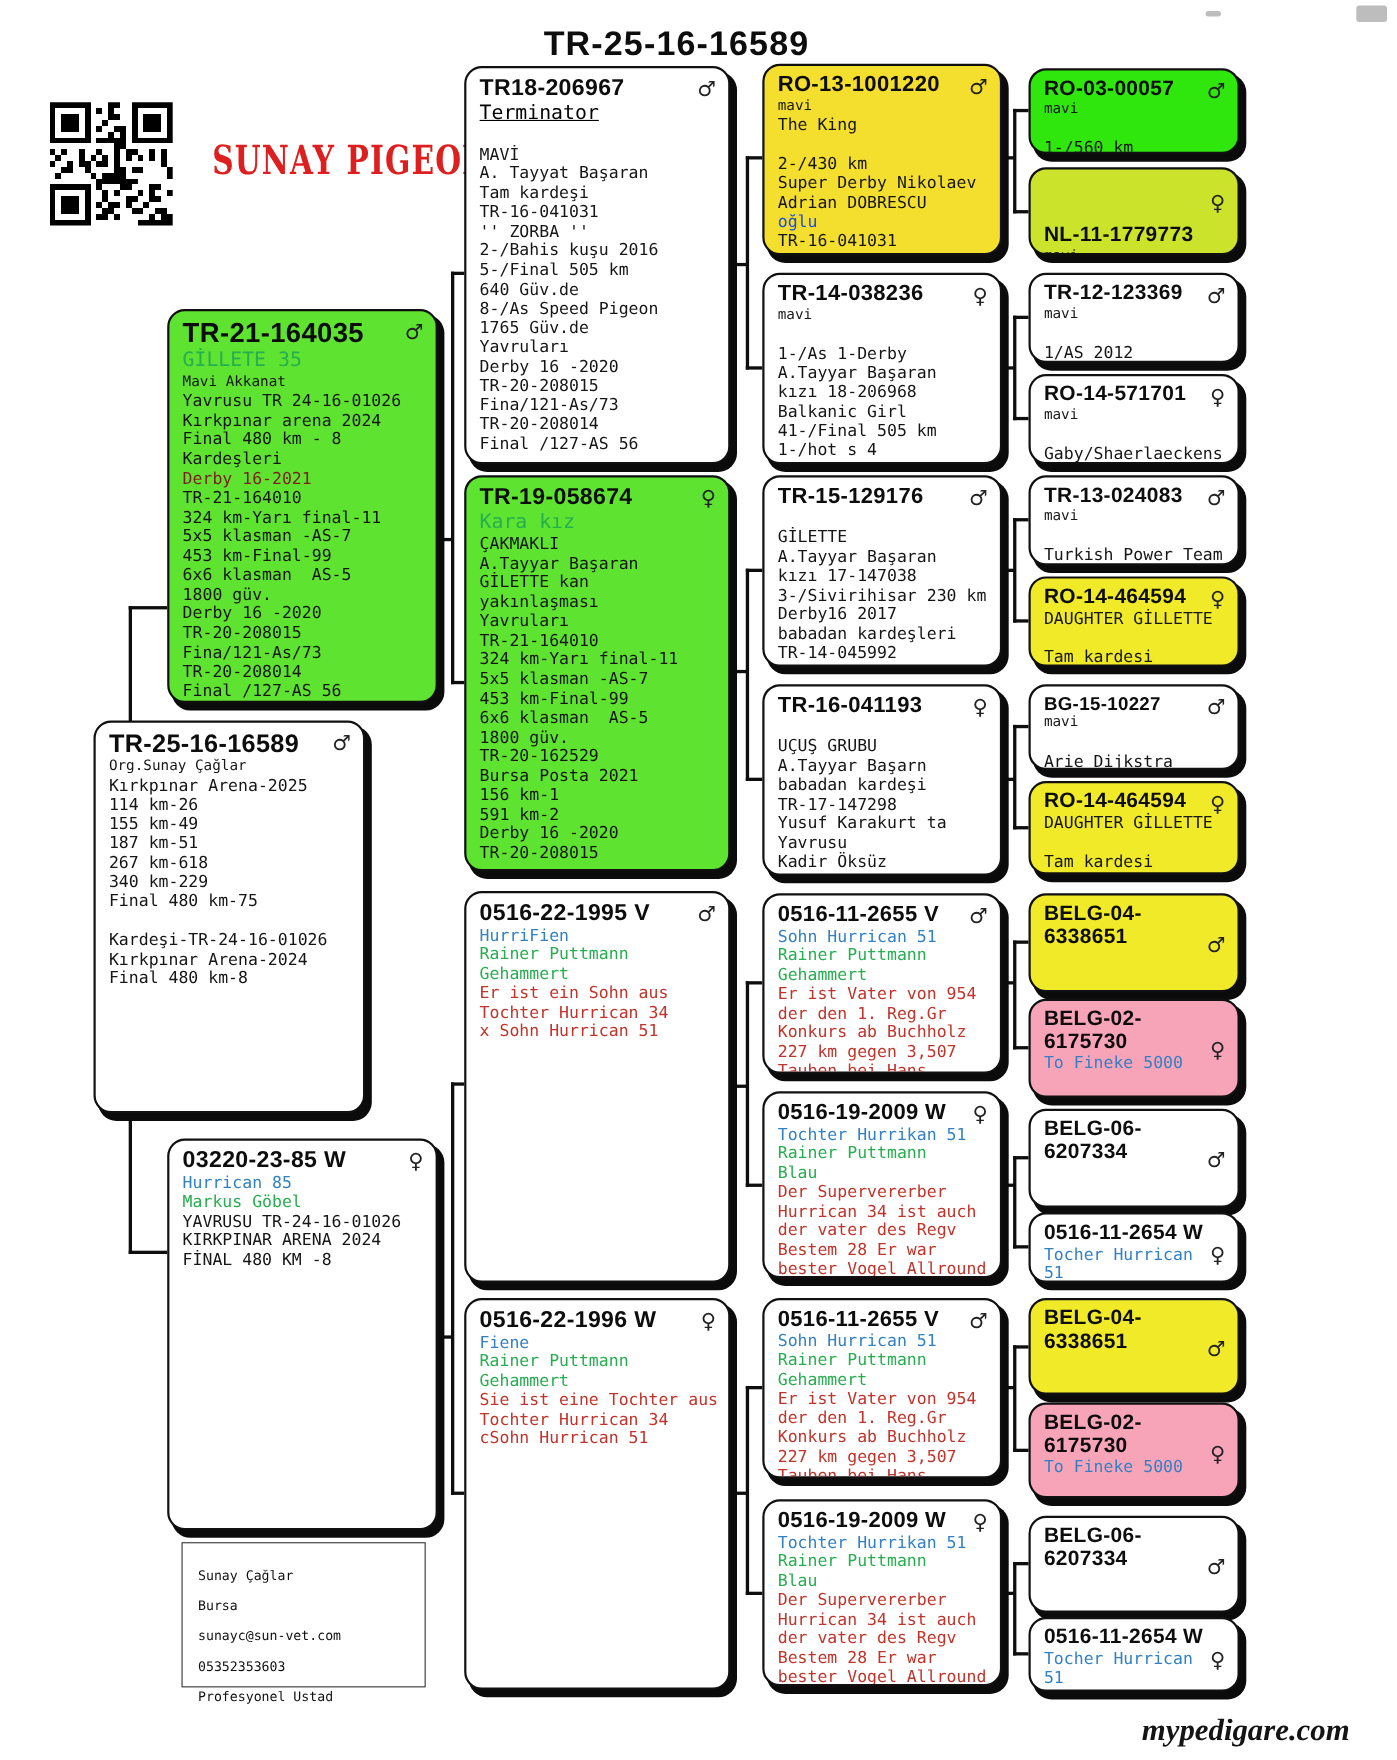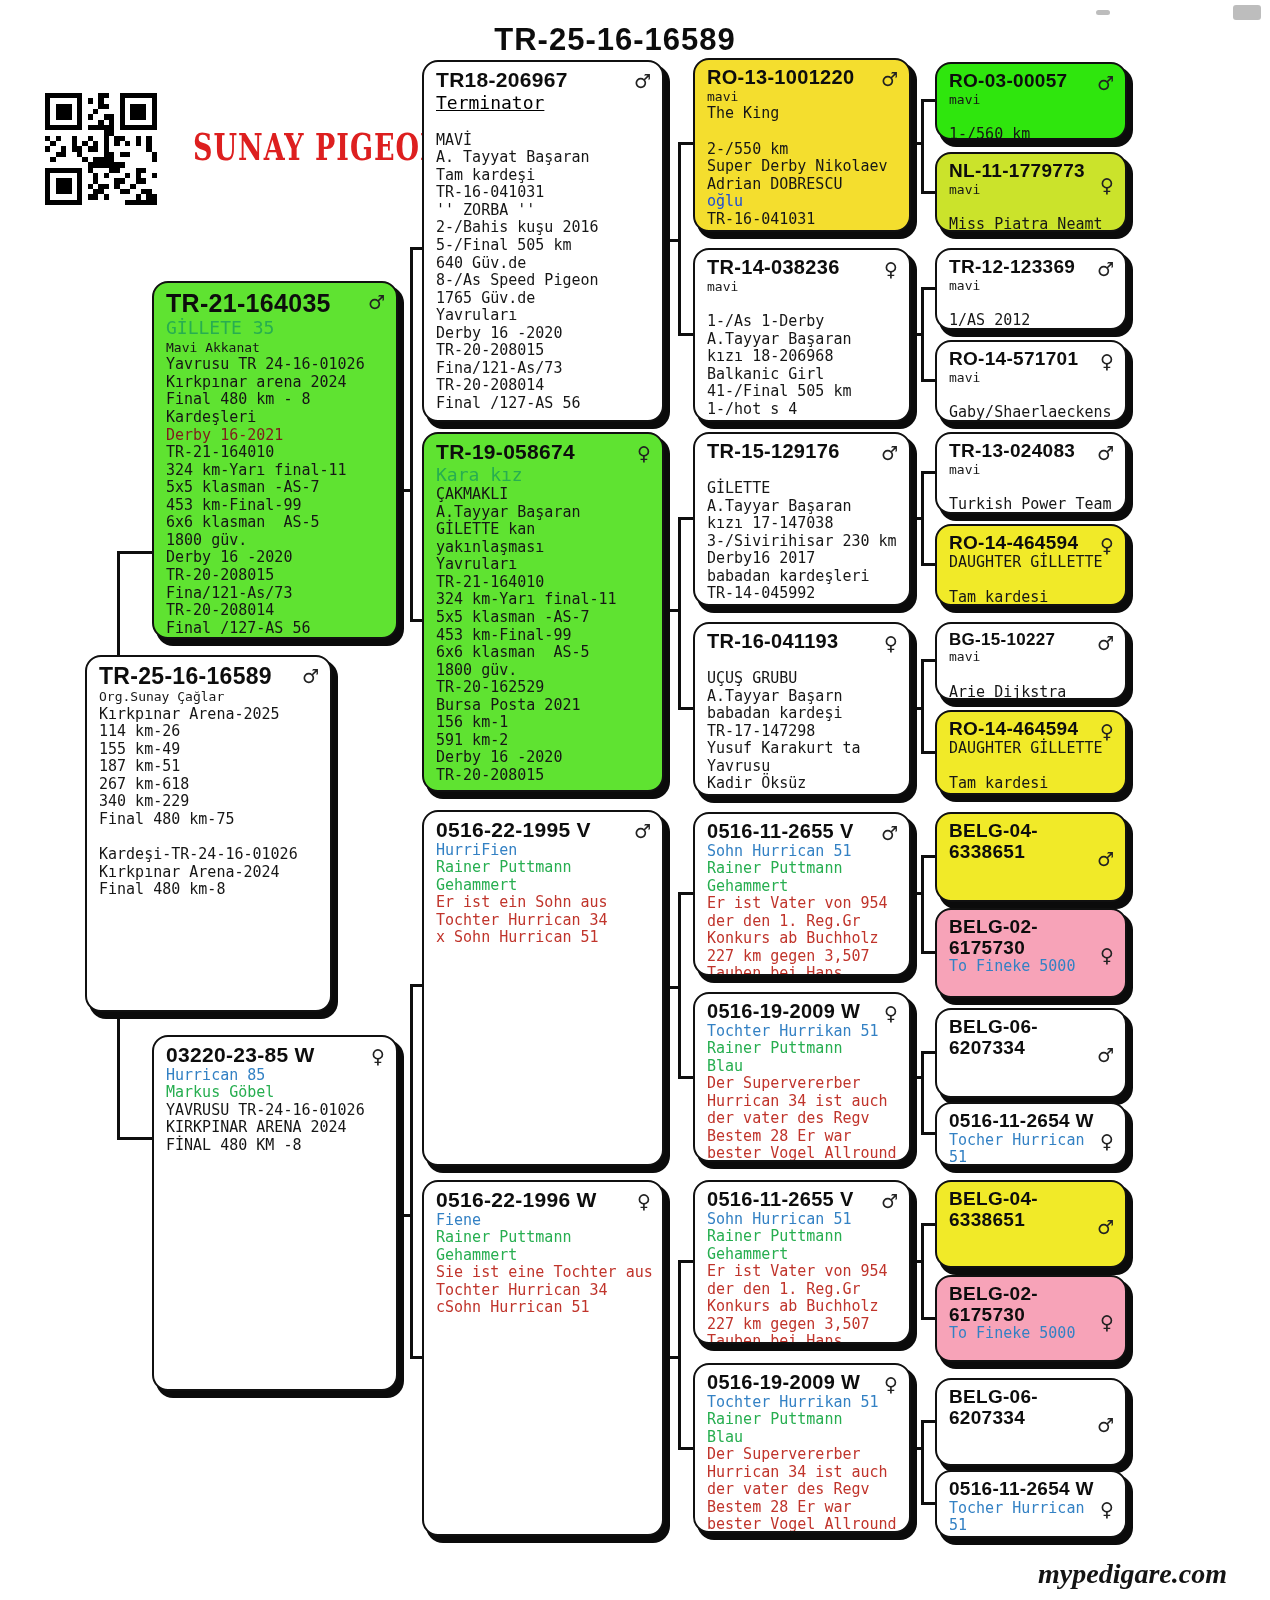--- a/index.html
+++ b/index.html
@@ -261,21 +261,21 @@
         <div class="ln" style="color: rgb(192, 52, 43);">Sie ist eine Tochter aus</div>
         <div class="ln" style="color: rgb(192, 52, 43);">Tochter Hurrican 34</div>
         <div class="ln" style="color: rgb(192, 52, 43);">cSohn Hurrican 51</div>
       </div>
       <div class="pbox" style="left: 693px; top: 58px; width: 218px; height: 174px; background: rgb(244, 222, 46);">
         <span class="sex" style="top: 8px;">♂</span>
         <div class="ring" style="font-size: 20px;">RO-13-1001220</div>
         <div class="sub">mavi</div>
         <div class="ln" style="color: rgb(22, 22, 22);">The King</div>
         <div class="ln" style="color: rgb(22, 22, 22);">&nbsp;</div>
-        <div class="ln" style="color: rgb(22, 22, 22);">2-/550 km</div>
+        <div class="ln" style="color: rgb(22, 22, 22);">2-/430 km</div>
         <div class="ln" style="color: rgb(22, 22, 22);">Super Derby Nikolaev</div>
         <div class="ln" style="color: rgb(22, 22, 22);">Adrian DOBRESCU</div>
         <div class="ln" style="color: #1d4ed8;">oğlu</div>
         <div class="ln" style="color: rgb(22, 22, 22);">TR-16-041031</div>
       </div>
       <div class="pbox" style="left: 693px; top: 248px; width: 218px; height: 174px; background: rgb(255, 255, 255);">
         <span class="sex" style="top: 8px;">♀</span>
         <div class="ring" style="font-size: 20px;">TR-14-038236</div>
         <div class="sub">mavi</div>
         <div class="ln" style="color: rgb(22, 22, 22);">&nbsp;</div>
@@ -360,21 +360,21 @@
       </div>
       <div class="pbox" style="left: 935px; top: 62px; width: 192px; height: 78px; background: rgb(47, 230, 13);">
         <span class="sex" style="top: 8px;">♂</span>
         <div class="ring" style="font-size: 19px;">RO-03-00057</div>
         <div class="sub">mavi</div>
         <div class="ln" style="color: rgb(22, 22, 22);">&nbsp;</div>
         <div class="ln" style="color: rgb(22, 22, 22);">1-/560 km</div>
       </div>
       <div class="pbox" style="left: 935px; top: 152px; width: 192px; height: 80px; background: rgb(203, 227, 43);">
         <span class="sex" style="top: 20px;">♀</span>
-        <div class="ring" style="font-size: 19px;">NL-11-1779773</div>
+        <div class="ring" style="font-size: 19px; margin-top: 43px;">NL-11-1779773</div>
         <div class="sub">mavi</div>
         <div class="ln" style="color: rgb(22, 22, 22);">&nbsp;</div>
         <div class="ln" style="color: rgb(22, 22, 22);">Miss Piatra Neamt</div>
       </div>
       <div class="pbox" style="left: 935px; top: 248px; width: 192px; height: 82px; background: rgb(255, 255, 255);">
         <span class="sex" style="top: 8px;">♂</span>
         <div class="ring" style="font-size: 19px;">TR-12-123369</div>
         <div class="sub">mavi</div>
         <div class="ln" style="color: rgb(22, 22, 22);">&nbsp;</div>
         <div class="ln" style="color: rgb(22, 22, 22);">1/AS 2012</div>
@@ -508,16 +508,23 @@
       <div class="cline" style="left: 921px; top: 1132px; width: 14px; height: 3px;"></div>
       <div class="cline" style="left: 911px; top: 1260px; width: 12px; height: 3px;"></div>
       <div class="cline" style="left: 921px; top: 1223px; width: 3px; height: 97px;"></div>
       <div class="cline" style="left: 921px; top: 1223px; width: 14px; height: 3px;"></div>
       <div class="cline" style="left: 921px; top: 1317px; width: 14px; height: 3px;"></div>
       <div class="cline" style="left: 911px; top: 1447px; width: 12px; height: 3px;"></div>
       <div class="cline" style="left: 921px; top: 1420px; width: 3px; height: 85px;"></div>
       <div class="cline" style="left: 921px; top: 1420px; width: 14px; height: 3px;"></div>
       <div class="cline" style="left: 921px; top: 1502px; width: 14px; height: 3px;"></div>
     </div>
+  <div id="contact">
+      <div>Sunay Çağlar</div>
+      <div>Bursa</div>
+      <div>sunayc@sun-vet.com</div>
+      <div>05352353603</div>
+      <div>Profesyonel Ustad</div>
+    </div>
   <div id="watermark">mypedigare.com</div>
   <div class="artifact" style="left:1096px;top:10px;width:14px;height:5px;"></div>
   <div class="artifact" style="left:1233px;top:5px;width:28px;height:15px;"></div>
 </div>
 
 </body></html>

